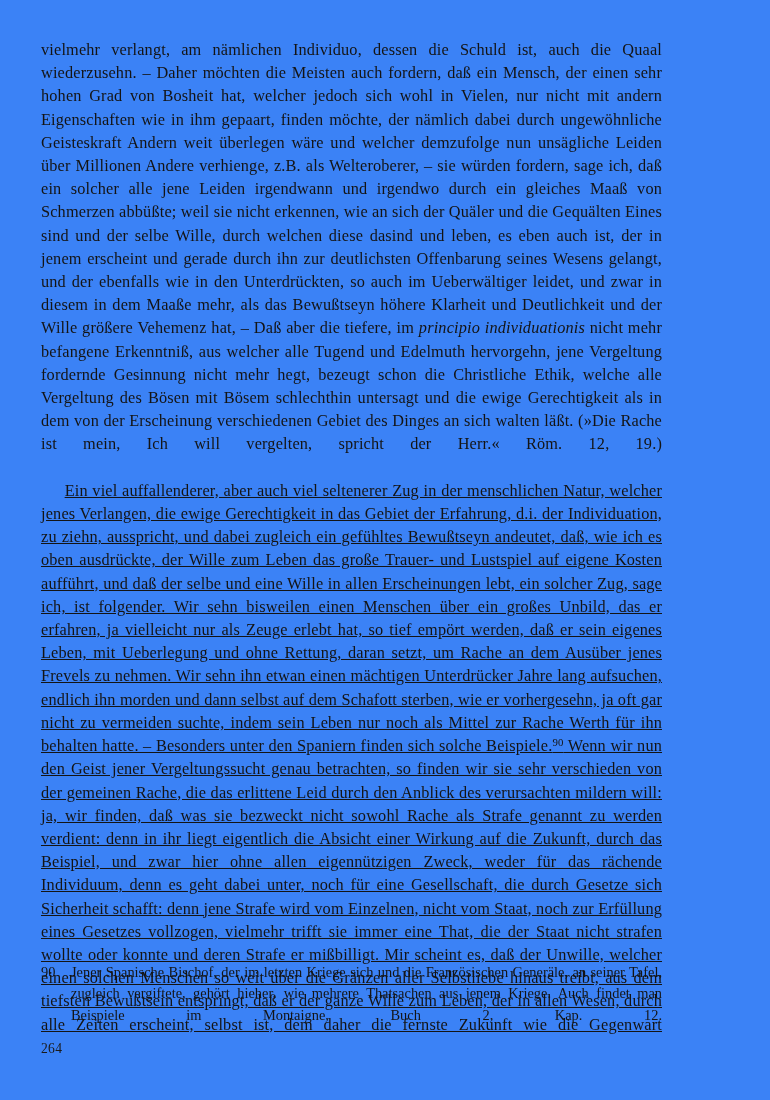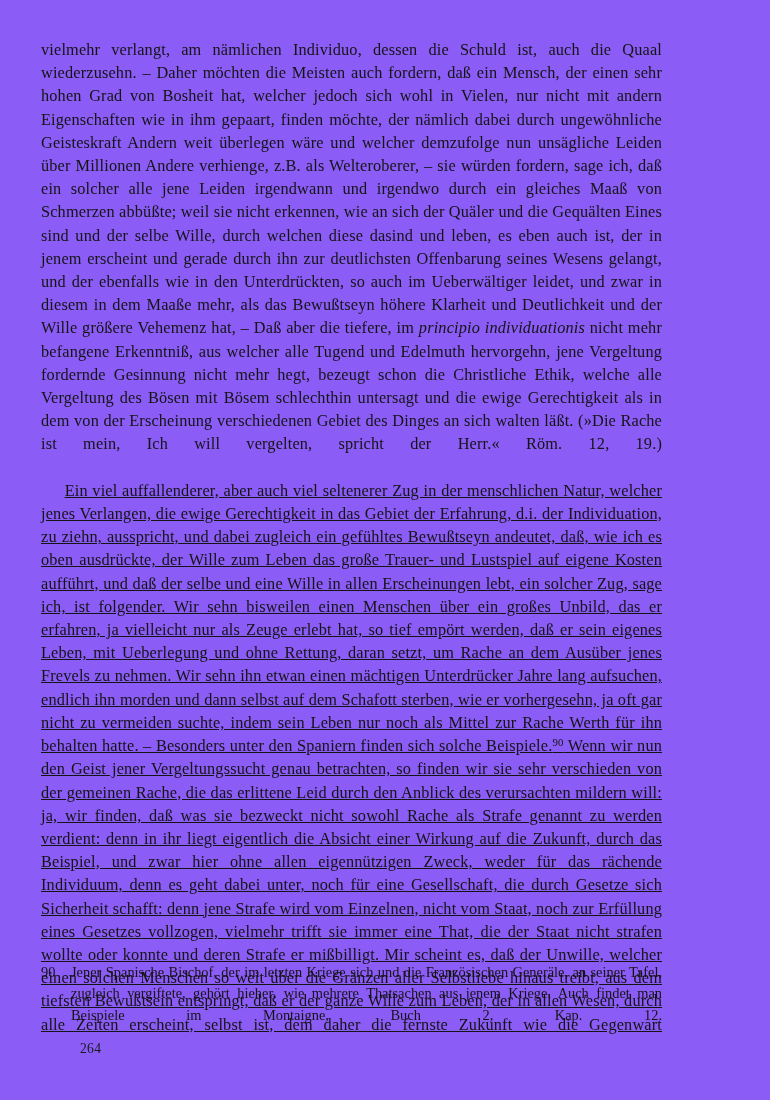--- a/index.html
+++ b/index.html
@@ -15,21 +15,21 @@
     color: #111111;
     position: relative;
     overflow: hidden;
   }
   .page {
     position: absolute;
     left: 0;
     top: 0;
     width: 770px;
     height: 1100px;
-    background: #8b5cf6;
+    background: #3b82f6;
   }
   .text-block {
     position: absolute;
     left: 41px;
     top: 38px;
     width: 621px;
   }
   .para {
     margin: 0;
     font-size: 16.3px;
@@ -88,21 +88,20 @@
     width: 100%;
   }
   .folio {
     position: absolute;
     left: 41px;
     top: 1040px;
     font-size: 13.6px;
     line-height: 17px;
     color: #1a1a1a;
     letter-spacing: 0.02em;
-    margin-left: 39px;
   }
 </style>
 </head>
 <body>
 
 <div class="page">
 
   <div class="text-block">
     <p class="para" id="para-1">vielmehr verlangt, am nämlichen Individuo, dessen die Schuld ist, auch die Quaal wiederzusehn. – Daher möchten die Meisten auch fordern, daß ein Mensch, der einen sehr hohen Grad von Bosheit hat, welcher jedoch sich wohl in Vielen, nur nicht mit andern Eigenschaften wie in ihm gepaart, finden möchte, der nämlich dabei durch ungewöhnliche Geisteskraft Andern weit überlegen wäre und welcher demzufolge nun unsägliche Leiden über Millionen Andere verhienge, z.B. als Welteroberer, – sie würden fordern, sage ich, daß ein solcher alle jene Leiden irgendwann und irgendwo durch ein gleiches Maaß von Schmerzen abbüßte; weil sie nicht erkennen, wie an sich der Quäler und die Gequälten Eines sind und der selbe Wille, durch welchen diese dasind und leben, es eben auch ist, der in jenem erscheint und gerade durch ihn zur deutlichsten Offenbarung seines Wesens gelangt, und der ebenfalls wie in den Unterdrückten, so auch im Ueberwältiger leidet, und zwar in diesem in dem Maaße mehr, als das Bewußtseyn höhere Klarheit und Deutlichkeit und der Wille größere Vehemenz hat, – Daß aber die tiefere, im <span class="it">principio individuationis</span> nicht mehr befangene Erkenntniß, aus welcher alle Tugend und Edelmuth hervorgehn, jene Vergeltung fordernde Gesinnung nicht mehr hegt, bezeugt schon die Christliche Ethik, welche alle Vergeltung des Bösen mit Bösem schlechthin untersagt und die ewige Gerechtigkeit als in dem von der Erscheinung verschiedenen Gebiet des Dinges an sich walten läßt. (»Die Rache ist mein, Ich will vergelten, spricht der Herr.« Röm. 12, 19.)</p>
     <p class="para" id="para-2">Ein viel auffallenderer, aber auch viel seltenerer Zug in der menschlichen Natur, welcher jenes Verlangen, die ewige Gerechtigkeit in das Gebiet der Erfahrung, d.i. der Individuation, zu ziehn, ausspricht, und dabei zugleich ein gefühltes Bewußtseyn andeutet, daß, wie ich es oben ausdrückte, der Wille zum Leben das große Trauer- und Lustspiel auf eigene Kosten aufführt, und daß der selbe und eine Wille in allen Erscheinungen lebt, ein solcher Zug, sage ich, ist folgender. Wir sehn bisweilen einen Menschen über ein großes Unbild, das er erfahren, ja vielleicht nur als Zeuge erlebt hat, so tief empört werden, daß er sein eigenes Leben, mit Ueberlegung und ohne Rettung, daran setzt, um Rache an dem Ausüber jenes Frevels zu nehmen. Wir sehn ihn etwan einen mächtigen Unterdrücker Jahre lang aufsuchen, endlich ihn morden und dann selbst auf dem Schafott sterben, wie er vorhergesehn, ja oft gar nicht zu vermeiden suchte, indem sein Leben nur noch als Mittel zur Rache Werth für ihn behalten hatte. – Besonders unter den Spaniern finden sich solche Beispiele.<sup>90</sup> Wenn wir nun den Geist jener Vergeltungssucht genau betrachten, so finden wir sie sehr verschieden von der gemeinen Rache, die das erlittene Leid durch den Anblick des verursachten mildern will: ja, wir finden, daß was sie bezweckt nicht sowohl Rache als Strafe genannt zu werden verdient: denn in ihr liegt eigentlich die Absicht einer Wirkung auf die Zukunft, durch das Beispiel, und zwar hier ohne allen eigennützigen Zweck, weder für das rächende Individuum, denn es geht dabei unter, noch für eine Gesellschaft, die durch Gesetze sich Sicherheit schafft: denn jene Strafe wird vom Einzelnen, nicht vom Staat, noch zur Erfüllung eines Gesetzes vollzogen, vielmehr trifft sie immer eine That, die der Staat nicht strafen wollte oder konnte und deren Strafe er mißbilligt. Mir scheint es, daß der Unwille, welcher einen solchen Menschen so weit über die Gränzen aller Selbstliebe hinaus treibt, aus dem tiefsten Bewußtsein entspringt, daß er der ganze Wille zum Leben, der in allen Wesen, durch alle Zeiten erscheint, selbst ist, dem daher die fernste Zukunft wie die Gegenwart</p>

